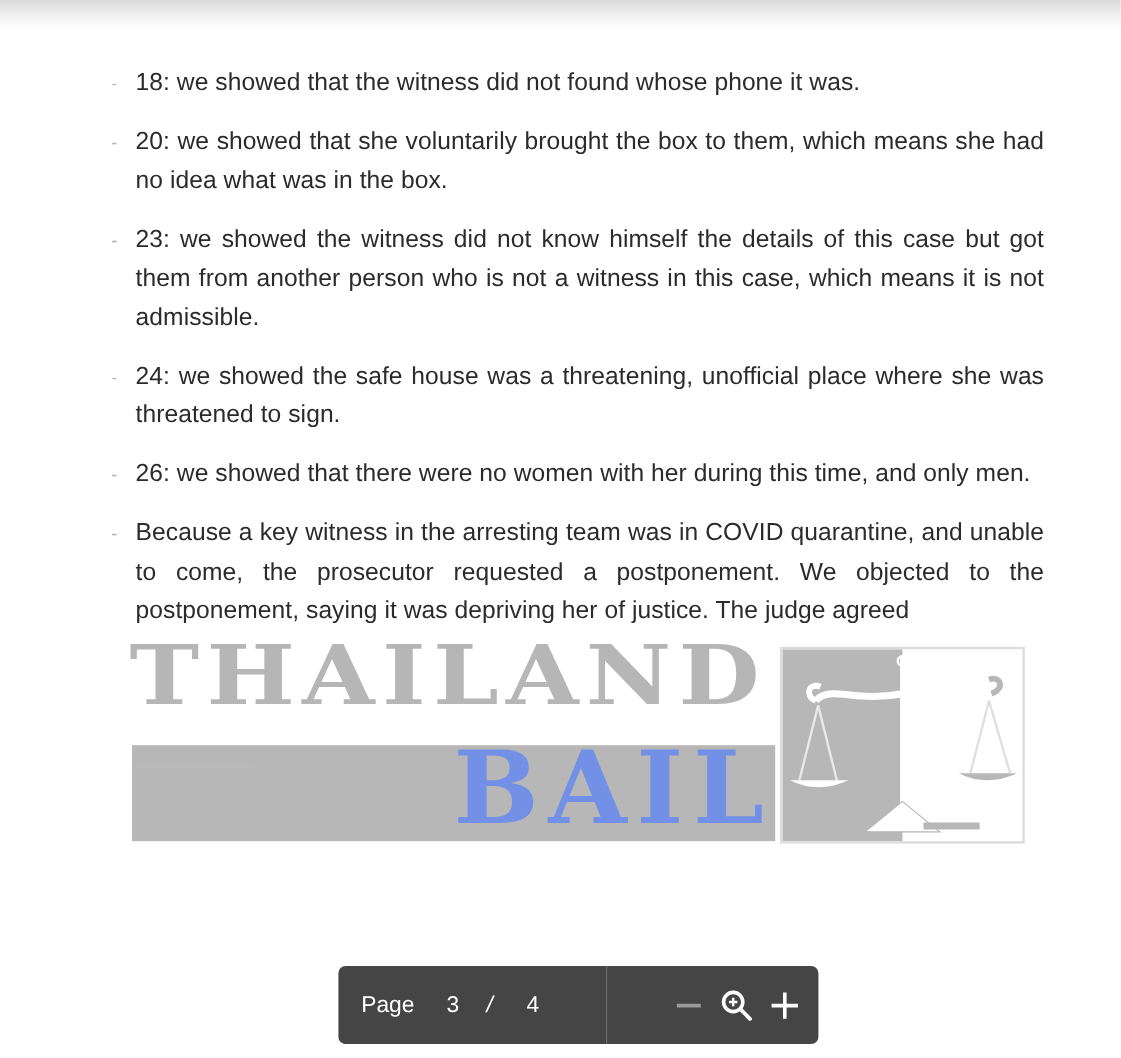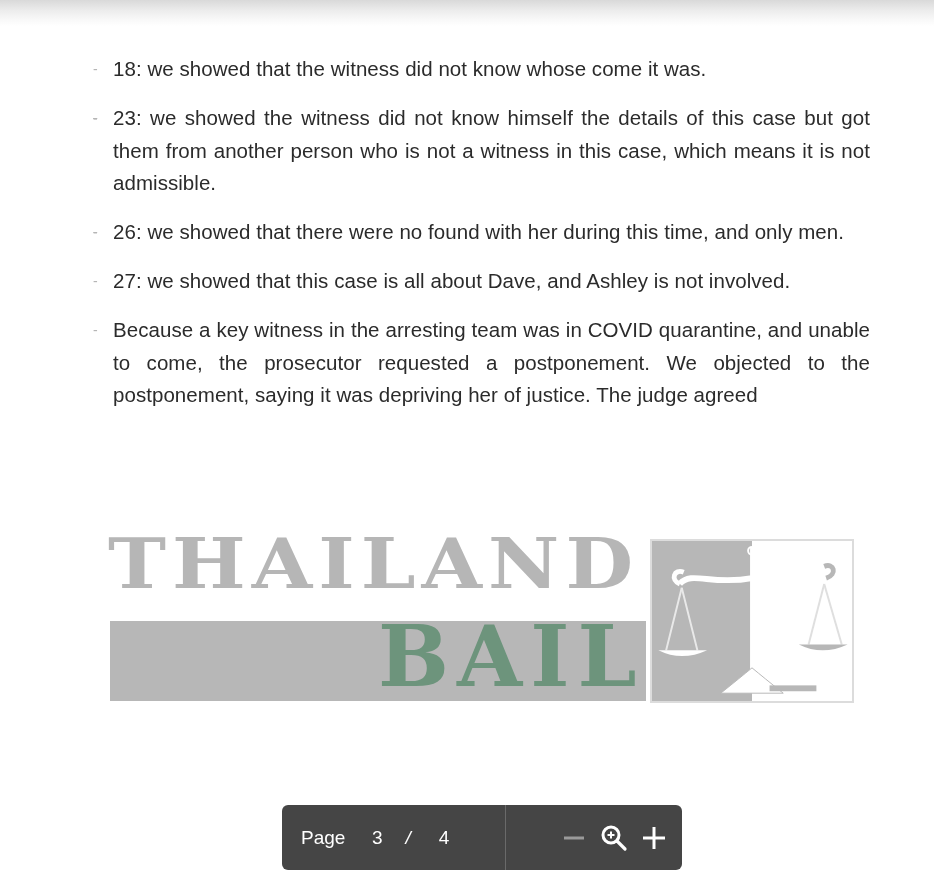--- a/index.html
+++ b/index.html
@@ -87,21 +87,21 @@
     }
     .wm-bail {
       position: absolute;
       left: 270px;
       top: 74px;
       font-family: "DejaVu Serif", "Liberation Serif", serif;
       font-weight: bold;
       font-size: 84px;
       line-height: 96px;
       letter-spacing: 8px;
-      color: #14532d;
+      color: #1d4ed8;
       white-space: nowrap;
     }
     .wm-scale-box {
       position: absolute;
       left: 542px;
       top: 4px;
       width: 204px;
       height: 164px;
       border: 2px solid #c8c8c8;
       background: #ffffff;
@@ -193,30 +193,30 @@
       cursor: pointer;
     }
   </style>
 </head>
 <body>
 
 <div class="top-shade"></div>
 
 <div class="doc-page">
   <ul class="bullet-list">
-    <li class="bullet-item"><span class="bullet-dash">-</span><span>18: we showed that the witness did not know whose come it was.</span></li>
-    <li class="bullet-item"><span class="bullet-dash">-</span></li>
-    <li class="bullet-item"><span class="bullet-dash">-</span></li>
+    <li class="bullet-item"><span class="bullet-dash">-</span><span>18: we showed that the witness did not found whose phone it was.</span></li>
+    <li class="bullet-item"><span class="bullet-dash">-</span></li>
+    <li class="bullet-item"><span class="bullet-dash">-</span><span>20: we showed that she voluntarily brought the box to them, which means she had no idea what was in the box.</span></li>
     <li class="bullet-item"><span class="bullet-dash">-</span></li>
     <li class="bullet-item"><span class="bullet-dash">-</span></li>
     <li class="bullet-item"><span class="bullet-dash">-</span><span>23: we showed the witness did not know himself the details of this case but got them from another person who is not a witness in this case, which means it is not admissible.</span></li>
-    <li class="bullet-item"><span class="bullet-dash">-</span></li>
-    <li class="bullet-item"><span class="bullet-dash">-</span></li>
-    <li class="bullet-item"><span class="bullet-dash">-</span><span>26: we showed that there were no found with her during this time, and only men.</span></li>
-    <li class="bullet-item"><span class="bullet-dash">-</span><span>27: we showed that this case is all about Dave, and Ashley is not involved.</span></li>
+    <li class="bullet-item"><span class="bullet-dash">-</span><span>24: we showed the safe house was a threatening, unofficial place where she was threatened to sign.</span></li>
+    <li class="bullet-item"><span class="bullet-dash">-</span></li>
+    <li class="bullet-item"><span class="bullet-dash">-</span><span>26: we showed that there were no women with her during this time, and only men.</span></li>
+    <li class="bullet-item"><span class="bullet-dash">-</span></li>
     <li class="bullet-item"><span class="bullet-dash">-</span><span>Because a key witness in the arresting team was in COVID quarantine, and unable to come, the prosecutor requested a postponement. We objected to the postponement, saying it was depriving her of justice. The judge agreed</span></li>
   </ul>
 
   <div class="watermark">
     <div class="wm-band"></div>
     <div class="wm-thailand">THAILAND</div>
     <div class="wm-bail">BAIL</div>
     <div class="wm-scale-box">
       <div class="wm-scale-left"></div>
       <svg class="wm-scale-svg" viewBox="0 0 204 164">

